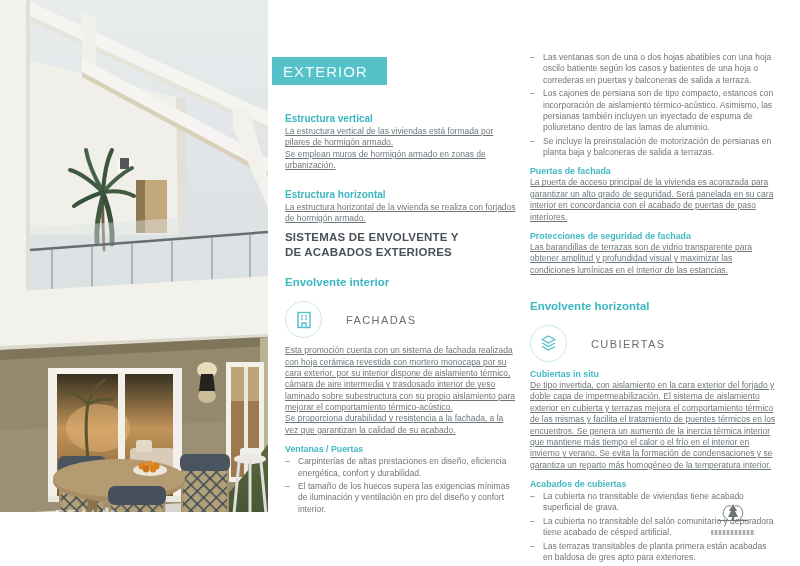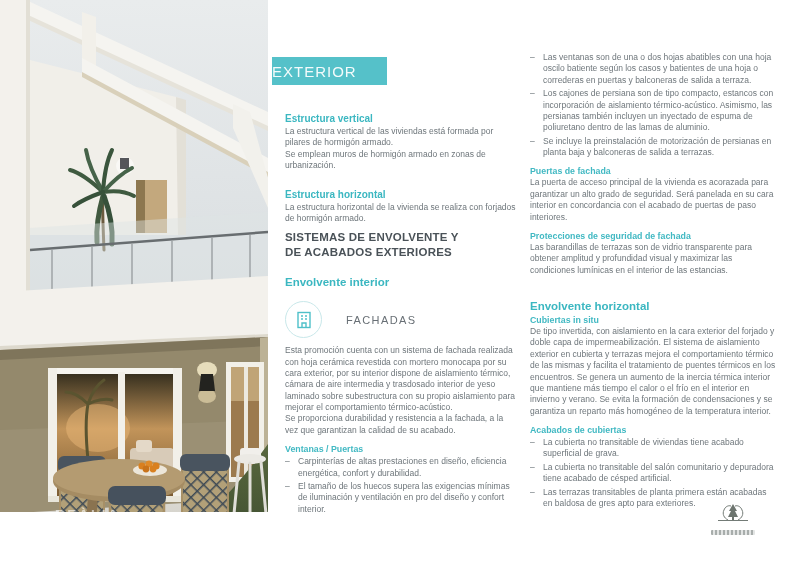--- a/index.html
+++ b/index.html
@@ -15,34 +15,34 @@
   .watermark-center {
     position:absolute; left:324px; top:248px; z-index:1;
     font-size:49px; font-weight:700; letter-spacing:-1px;
     color:#edf0f0; user-select:none;
   }
 
   
   .header-bar {
     position:absolute; left:272px; top:57px; z-index:2;
     width:115px; height:28px; background:#55c1c9;
-    display:flex; align-items:center; 
+    display:flex; align-items:center; padding-left:11px;
   }
   .header-bar span { color:#f3fbfb; font-size:15px; letter-spacing:1px; font-weight:400; }
 
   .col { position:absolute; z-index:2; }
   .col1 { left:285px; top:96px; width:233px; }
   .col2 { left:530px; top:50px; width:247px; }
 
   .sec-title { font-size:11.5px; font-weight:700; color:#4a5258; letter-spacing:.2px; line-height:1.3; }
   .sec-title.second { margin-top:6px; max-width:178px; }
   .sub-head { font-size:10px; font-weight:700; color:#3bb7c1; margin-top:17px; margin-bottom:2px; }
   .env-head { font-size:11.5px; font-weight:700; color:#3bb7c1; margin-top:16px; }
   .mini-head { font-size:8.8px; font-weight:700; color:#42b9c3; margin-top:8px; margin-bottom:1px; }
-  p.body { font-size:8.5px; color:#6e767b; line-height:1.34; }
+  p.body { font-size:8.5px; color:#6e767b; line-height:1.34;text-decoration:underline; }
   ul.dash { list-style:none; margin-top:2px; }
   ul.dash li { font-size:8.5px; color:#6e767b; line-height:1.34; padding-left:13px; position:relative; margin-bottom:2px; }
   ul.dash li::before { content:"–"; position:absolute; left:0; top:0; }
 
   .icon-row { display:flex; align-items:center; gap:24px; margin-top:13px; margin-bottom:7px; }
   .icon-circle { width:37px; height:37px; border-radius:50%; border:1px solid #c9e8ea; display:flex; align-items:center; justify-content:center; flex:0 0 auto; background:#fff; }
   .icon-label { font-size:11px; color:#686f75; letter-spacing:1.4px; font-weight:500; }
 
   .dev-logo { position:absolute; left:702px; top:502px; z-index:2; width:62px; text-align:center; }
   .dev-logo .logo-text-blur { margin:2px auto 0; width:44px; height:5px; border-radius:1px;
@@ -295,20 +295,30 @@
     </ul>
 
     <div class="mini-head">Puertas de fachada</div>
     <p class="body">La puerta de acceso principal de la vivienda es acorazada para garantizar un alto grado de seguridad. Será panelada en su cara interior en concordancia con el acabado de puertas de paso interiores.</p>
 
     <div class="mini-head">Protecciones de seguridad de fachada</div>
     <p class="body">Las barandillas de terrazas son de vidrio transparente para obtener amplitud y profundidad visual y maximizar las condiciones lumínicas en el interior de las estancias.</p>
 
     <div class="env-head" style="margin-top:24px">Envolvente horizontal</div>
 
+    <div class="icon-row">
+      <div class="icon-circle">
+        <svg width="19" height="19" viewBox="0 0 19 19" fill="none" stroke="#4fc0c9" stroke-width="1.4" stroke-linejoin="round">
+          <polygon points="9.5,2 16,5.5 9.5,9 3,5.5"></polygon>
+          <polyline points="16,9 9.5,12.5 3,9"></polyline>
+          <polyline points="16,12.5 9.5,16 3,12.5"></polyline>
+        </svg>
+      </div>
+      <div class="icon-label">CUBIERTAS</div>
+    </div>
 
     <div class="mini-head" style="margin-top:3px">Cubiertas in situ</div>
     <p class="body">De tipo invertida, con aislamiento en la cara exterior del forjado y doble capa de impermeabilización. El sistema de aislamiento exterior en cubierta y terrazas mejora el comportamiento térmico de las mismas y facilita el tratamiento de puentes térmicos en los encuentros. Se genera un aumento de la inercia térmica interior que mantiene más tiempo el calor o el frío en el interior en invierno y verano. Se evita la formación de condensaciones y se garantiza un reparto más homogéneo de la temperatura interior.</p>
 
     <div class="mini-head">Acabados de cubiertas</div>
     <ul class="dash">
       <li>La cubierta no transitable de viviendas tiene acabado superficial de grava.</li>
       <li>La cubierta no transitable del salón comunitario y depuradora tiene acabado de césped artificial.</li>
       <li>Las terrazas transitables de planta primera están acabadas en baldosa de gres apto para exteriores.</li>
     </ul>

